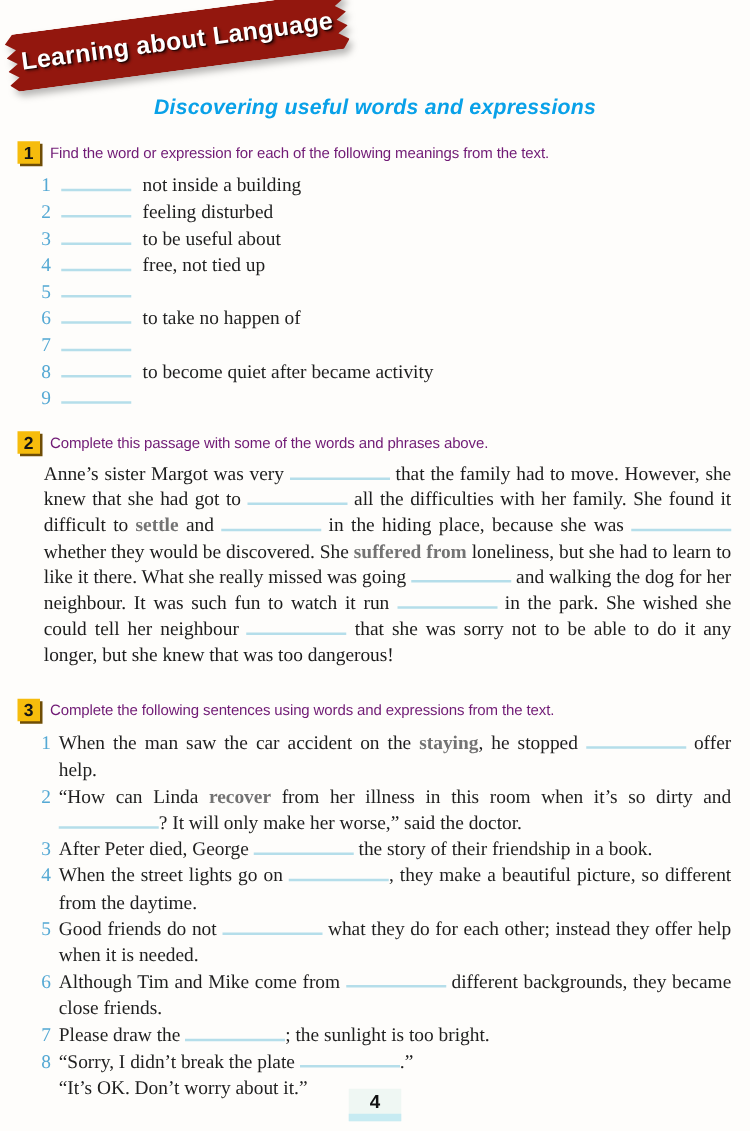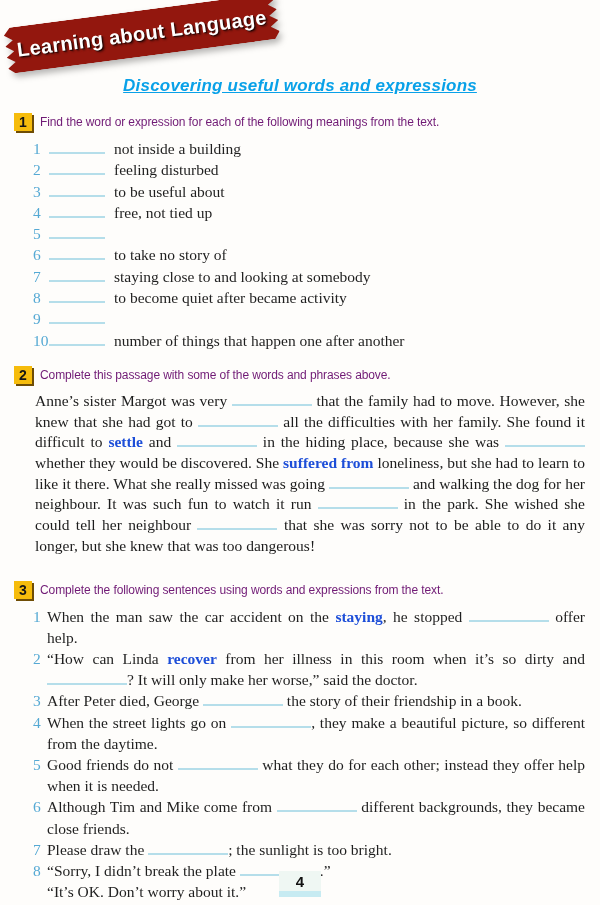--- a/index.html
+++ b/index.html
@@ -16,21 +16,21 @@
     display:flex;align-items:center;justify-content:center;
     clip-path:polygon(2.5% 0%,98% 0%,100% 12%,97% 24%,100% 36%,97% 48%,100% 60%,97% 72%,100% 84%,98% 100%,2.5% 100%,0% 88%,3% 76%,0% 64%,3% 52%,0% 40%,3% 28%,0% 16%);
   }
   .ribbon span{
     font-family:"Liberation Sans",sans-serif;font-weight:bold;font-size:20px;color:#ffffff;
     letter-spacing:.3px;text-shadow:1px 1px 0 #2b0604,2px 2px 2px rgba(0,0,0,.45);
   }
   
   .subtitle{
     text-align:center;font-family:"Liberation Sans",sans-serif;font-style:italic;font-weight:bold;
-    font-size:17px;color:#09a1e8;margin:0;letter-spacing:.2px;text-decoration:underline;
+    font-size:17px;color:#09a1e8;margin:0;letter-spacing:.2px;
   }
   
   .ex-head{display:flex;align-items:center;margin-left:14px;margin-right:10px;}
   .numbox{
     flex:0 0 auto;width:18px;height:18px;background:#f6bc0c;
     font-family:"Liberation Sans",sans-serif;font-weight:bold;font-size:14px;color:#151515;
     display:flex;align-items:center;justify-content:center;
     box-shadow:2px 2px 0 #6f4d05;margin-right:8px;
   }
   .ex-title{font-family:"Liberation Sans",sans-serif;font-weight:normal;font-size:12px;color:#701a75;letter-spacing:-0.1px;}
@@ -40,21 +40,21 @@
   .deflist .inum{flex:0 0 16px;color:#55a9d4;}
   .deflist .blank{margin-right:9px;}
   
   .blank{display:inline-block;width:56px;height:11px;border-bottom:2px solid #b5deea;vertical-align:baseline;}
   .blank-wide{width:80px;}
   
   .passage{
     margin:7px 15px 0 35px;text-align:justify;
     font-size:15.5px;line-height:20.7px;color:#1c1c1c;
   }
-  .passage b,.slist b{font-weight:bold;color:#1d4ed8;}
+  .passage b,.slist b{font-weight:bold;color:#737373;}
   
   .slist{list-style:none;margin:7px 15px 0 33px;padding:0;}
   .slist li{position:relative;padding-left:14px;font-size:15.5px;line-height:21.2px;text-align:justify;}
   .slist .inum{position:absolute;left:0;top:0;color:#55a9d4;}
   
   .pagenum-box{
     position:absolute;top:871px;left:50%;transform:translateX(-50%);
     width:42px;text-align:center;background:#eff7f3;padding-top:2px;
     border-bottom:6px solid #c7ebf2;
   }
@@ -99,40 +99,34 @@
           <span class="blank"></span>
           <span>free, not tied up</span>
         </li>
         <li>
           <span class="inum">5</span>
           <span class="blank"></span>
         </li>
         <li>
           <span class="inum">6</span>
           <span class="blank"></span>
-          <span>to take no story of</span>
+          <span>to take no happen of</span>
         </li>
         <li>
           <span class="inum">7</span>
           <span class="blank"></span>
-          <span>staying close to and looking at somebody</span>
         </li>
         <li>
           <span class="inum">8</span>
           <span class="blank"></span>
           <span>to become quiet after became activity</span>
         </li>
         <li>
           <span class="inum">9</span>
           <span class="blank"></span>
-        </li>
-        <li>
-          <span class="inum">10</span>
-          <span class="blank"></span>
-          <span>number of things that happen one after another</span>
         </li>
       </ol>
   </section>
 
   <section style="margin-top:13px;">
     <div class="ex-head">
       <span class="numbox">2</span>
       <span class="ex-title">Complete this passage with some of the words and phrases above.</span>
     </div>
     <div class="passage" id="ex2-passage">Anne’s sister Margot was very <span class="blank blank-wide"></span> that the family had to move. However, she knew that she had got to <span class="blank blank-wide"></span> all the difficulties with her family. She found it difficult to <b>settle</b> and <span class="blank blank-wide"></span> in the hiding place, because she was <span class="blank blank-wide"></span> whether they would be discovered. She <b>suffered from</b> loneliness, but she had to learn to like it there. What she really missed was going <span class="blank blank-wide"></span> and walking the dog for her neighbour. It was such fun to watch it run <span class="blank blank-wide"></span> in the park. She wished she could tell her neighbour <span class="blank blank-wide"></span> that she was sorry not to be able to do it any longer, but she knew that was too dangerous!</div>

